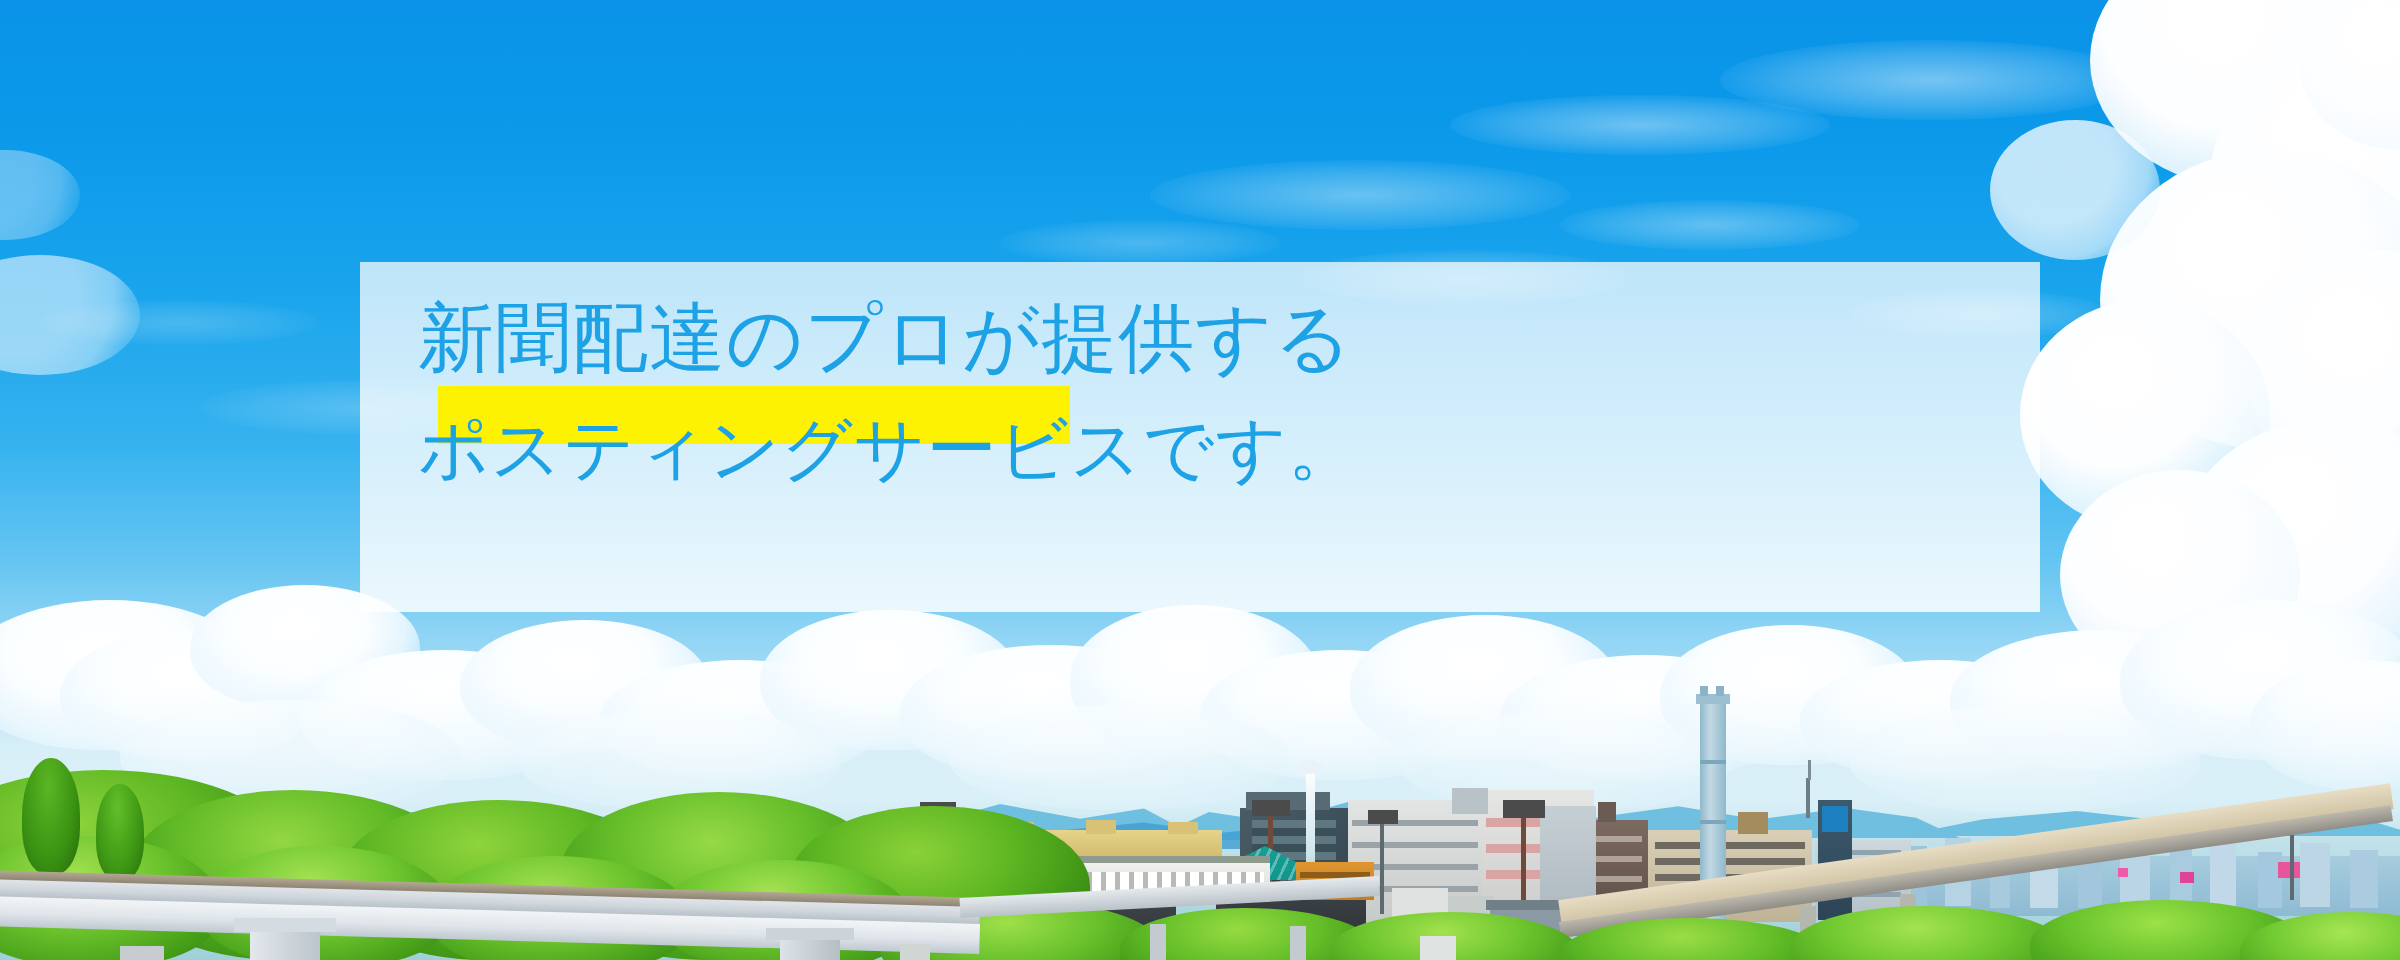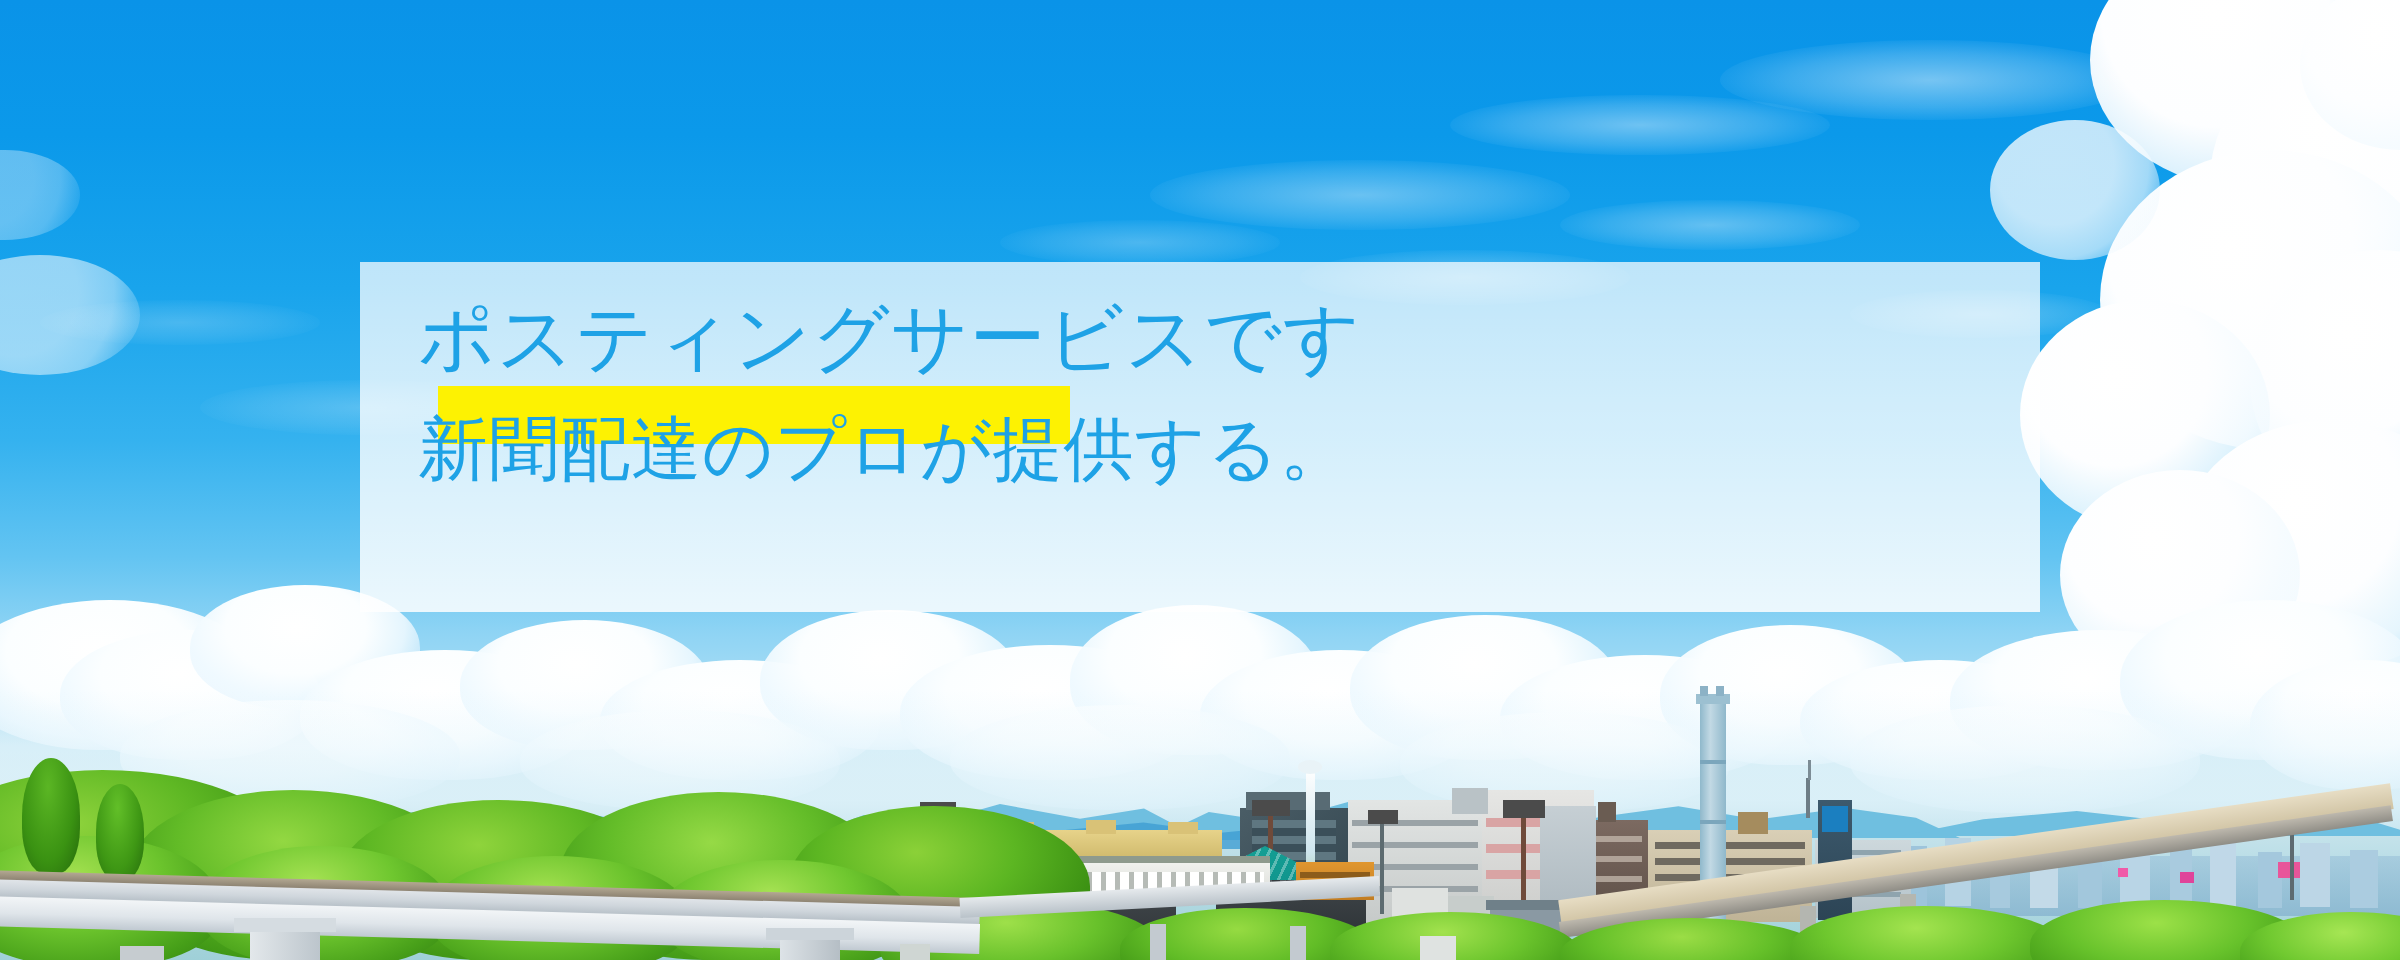--- a/index.html
+++ b/index.html
@@ -326,22 +326,22 @@
     <div class="bldg" style="left:1420px;top:936px; width:36px; height:24px; background:#dfe3e1;"></div>
     <div class="bldg" style="left:900px; top:944px; width:30px; height:16px; background:#cfd6d3;"></div>
   </div>
 
   <div id="panel">
     <div id="panel-inner">
 
       <div class="headline-wrap">
         <div class="hl-line hl1">
           <span class="marker"></span>
-          <span class="hl-txt">ポスティングサービスです</span>
+          <span class="hl-txt">新聞配達のプロが提供する</span>
         </div>
-        <div class="hl-line hl2">新聞配達のプロが提供する。</div>
+        <div class="hl-line hl2">ポスティングサービスです。</div>
       </div>
 
 
     </div>
   </div>
 
 </div>
 
 </body></html>

